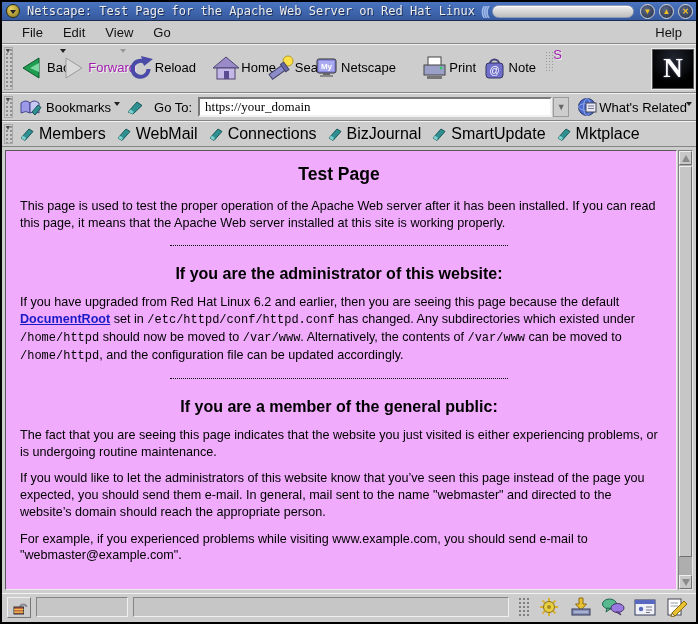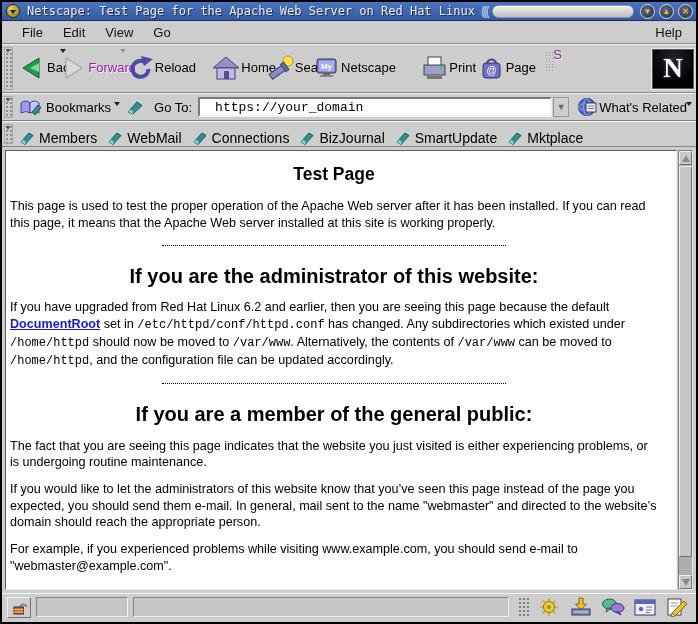--- a/index.html
+++ b/index.html
@@ -118,45 +118,45 @@
   }
 
   
   .locbar { height: 28px; flex: 0 0 28px; padding-right: 4px; font-size: 13px; }
   .loc-chip { display:flex; align-items:center; gap:4px; padding: 0 6px 0 2px; }
   .goto-label { margin: 0 6px 0 10px; white-space: nowrap; }
   .url-field {
     flex: 1; height: 20px;
     border: 2px solid; border-color: #7a7a7a #f2f2f2 #f2f2f2 #7a7a7a;
     background: #fff; color: #000;
-    font-family: Liberation Mono, monospace; font-size: 13px;
-    padding: 0 15px; outline: none; min-width: 60px;
+    font-family: Liberation Serif, serif; font-size: 13px;
+    padding: 0 5px; outline: none; min-width: 60px;
   }
   .url-dd {
     width: 16px; height: 20px; background:#cdcdcd;
     border: 1px solid #9a9a9a; margin-left: 1px;
     color:#666; font-size:9px; line-height:18px; text-align:center;
   }
   .whats-related { display:flex; align-items:center; gap:0; margin-left:8px; white-space:nowrap; }
   .mini-tick { width:0;height:0;border-left:3px solid transparent;border-right:3px solid transparent;border-top:4px solid #222; margin:-6px 0 0 -1px;}
 
   
-  .persbar { height: 26px; flex: 0 0 26px; font-size: 14px; align-items: flex-end; }
+  .persbar { height: 26px; flex: 0 0 26px; font-size: 16px; }
   .pers-item { display:flex; align-items:center; gap:4px; padding: 0 7px 0 3px; }
 
   
   .content-wrap { flex: 1; display: flex; padding: 3px; background:#cdcdcd; min-height:0; }
   .page {
-    flex: 1; background: #ffffff; overflow: hidden;
+    flex: 1; background: #f0abfc; overflow: hidden;
     border: 1px solid; border-color: #5a5a5a #eee #eee #5a5a5a;
-    padding: 6px 18px 0 4px;
+    padding: 6px 18px 0 14px;
     font-size: 12.6px; line-height: 1.33; color: #000;
   }
   .page h1 { text-align:center; font-size: 17.5px; margin: 6px 0 12px; }
-  .page h2 { text-align:center; font-size: 20px; margin: 17px 0 9px; }
+  .page h2 { text-align:center; font-size: 16px; margin: 17px 0 9px; }
   .page p { margin: 10px 0; }
   .dotted-hr { border: 0; border-top: 1px dotted #000; width: 53%; margin: 13px auto; }
   .doc-link { color: #1a1ac8; font-weight: bold; text-decoration: underline; cursor: pointer; }
   .mono { font-family: "Liberation Mono", monospace; font-size: 12px; }
 
   .scrollbar {
     flex: 0 0 15px; margin-left: 1px; position: relative;
     background: #aeaeae;
     border: 1px solid; border-color:#808080 #e8e8e8 #e8e8e8 #808080;
   }
@@ -308,21 +308,21 @@
 
 
     <div class="tool-btn">
       <span class="tool-icon icon-wrap">
         <svg width="30" height="26">
             <path d="M11 9 a4.5 4.5 0 0 1 9 0" fill="none" stroke="#44447a" stroke-width="2"></path>
             <rect x="7" y="8" width="17" height="15" rx="3" fill="#7070cc" stroke="#333360"></rect>
             <text x="15.5" y="19" text-anchor="middle" font-size="10" font-family="Liberation Sans, sans-serif" fill="#fff">@</text>
           </svg>
       </span>
-      <span>Page</span>
+      <span>Note</span>
     </div>
 
     <div class="tool-btn disabled stop-partial">
       <span class="tool-icon">
           <span class="dither"></span>
         </span>
       <span>S</span>
     </div>
 
     <div class="throbber">

